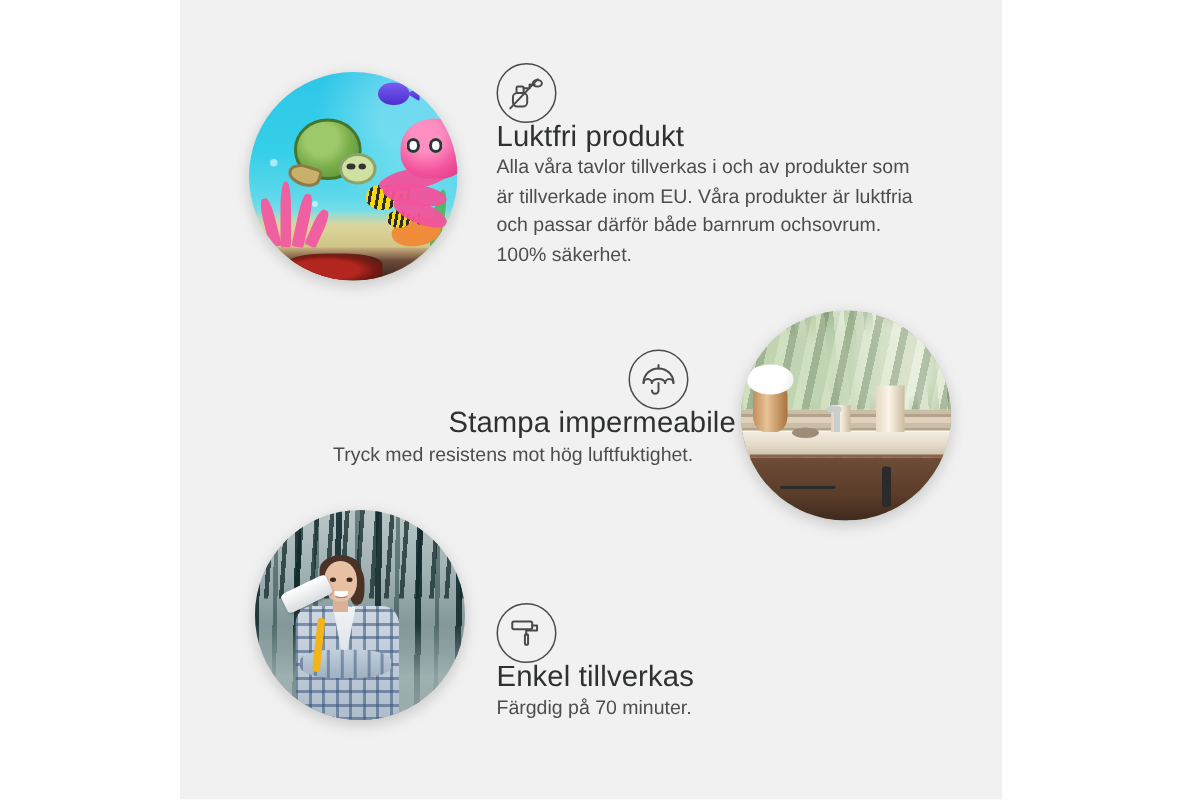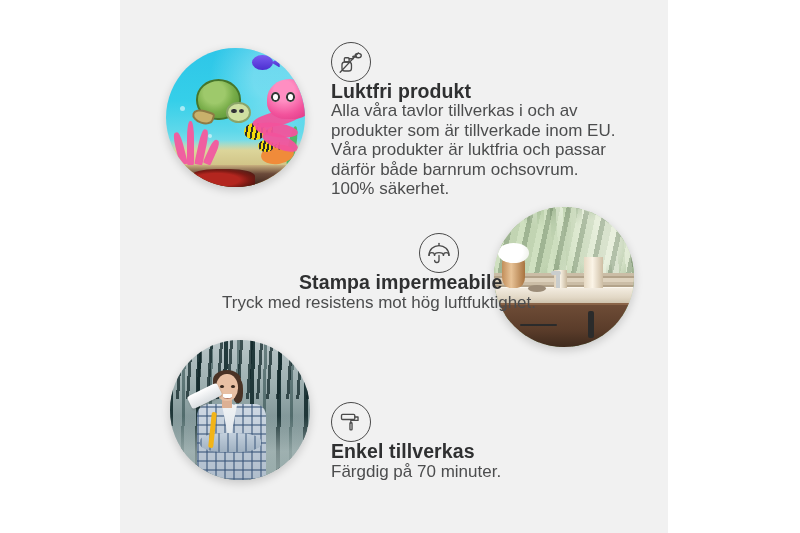--- a/index.html
+++ b/index.html
@@ -459,28 +459,28 @@
     border-radius: 50%;
     border: 1.6px solid #4a4a4a;
     box-sizing: border-box;
   }
   .icon-circle svg { display: block; width: 100%; height: 100%; }
 
   
   .f-title {
     position: absolute;
     font-size: 19.5px;
-    font-weight: bold;
+    font-weight: normal;
     color: #2f3031;
     white-space: nowrap;
     letter-spacing: 0.1px;
   }
   .f-body {
     position: absolute;
-    font-size: 17px;
+    font-size: 13px;
     line-height: 19.5px;
     color: #4c4d4e;
   }
 
   
   #icon-no-odor  { left: 331px; top: 42px; }
   #title-1 { left: 331px; top: 80px; }
   #body-1  { left: 331px; top: 101px; width: 288px; }
 
   

